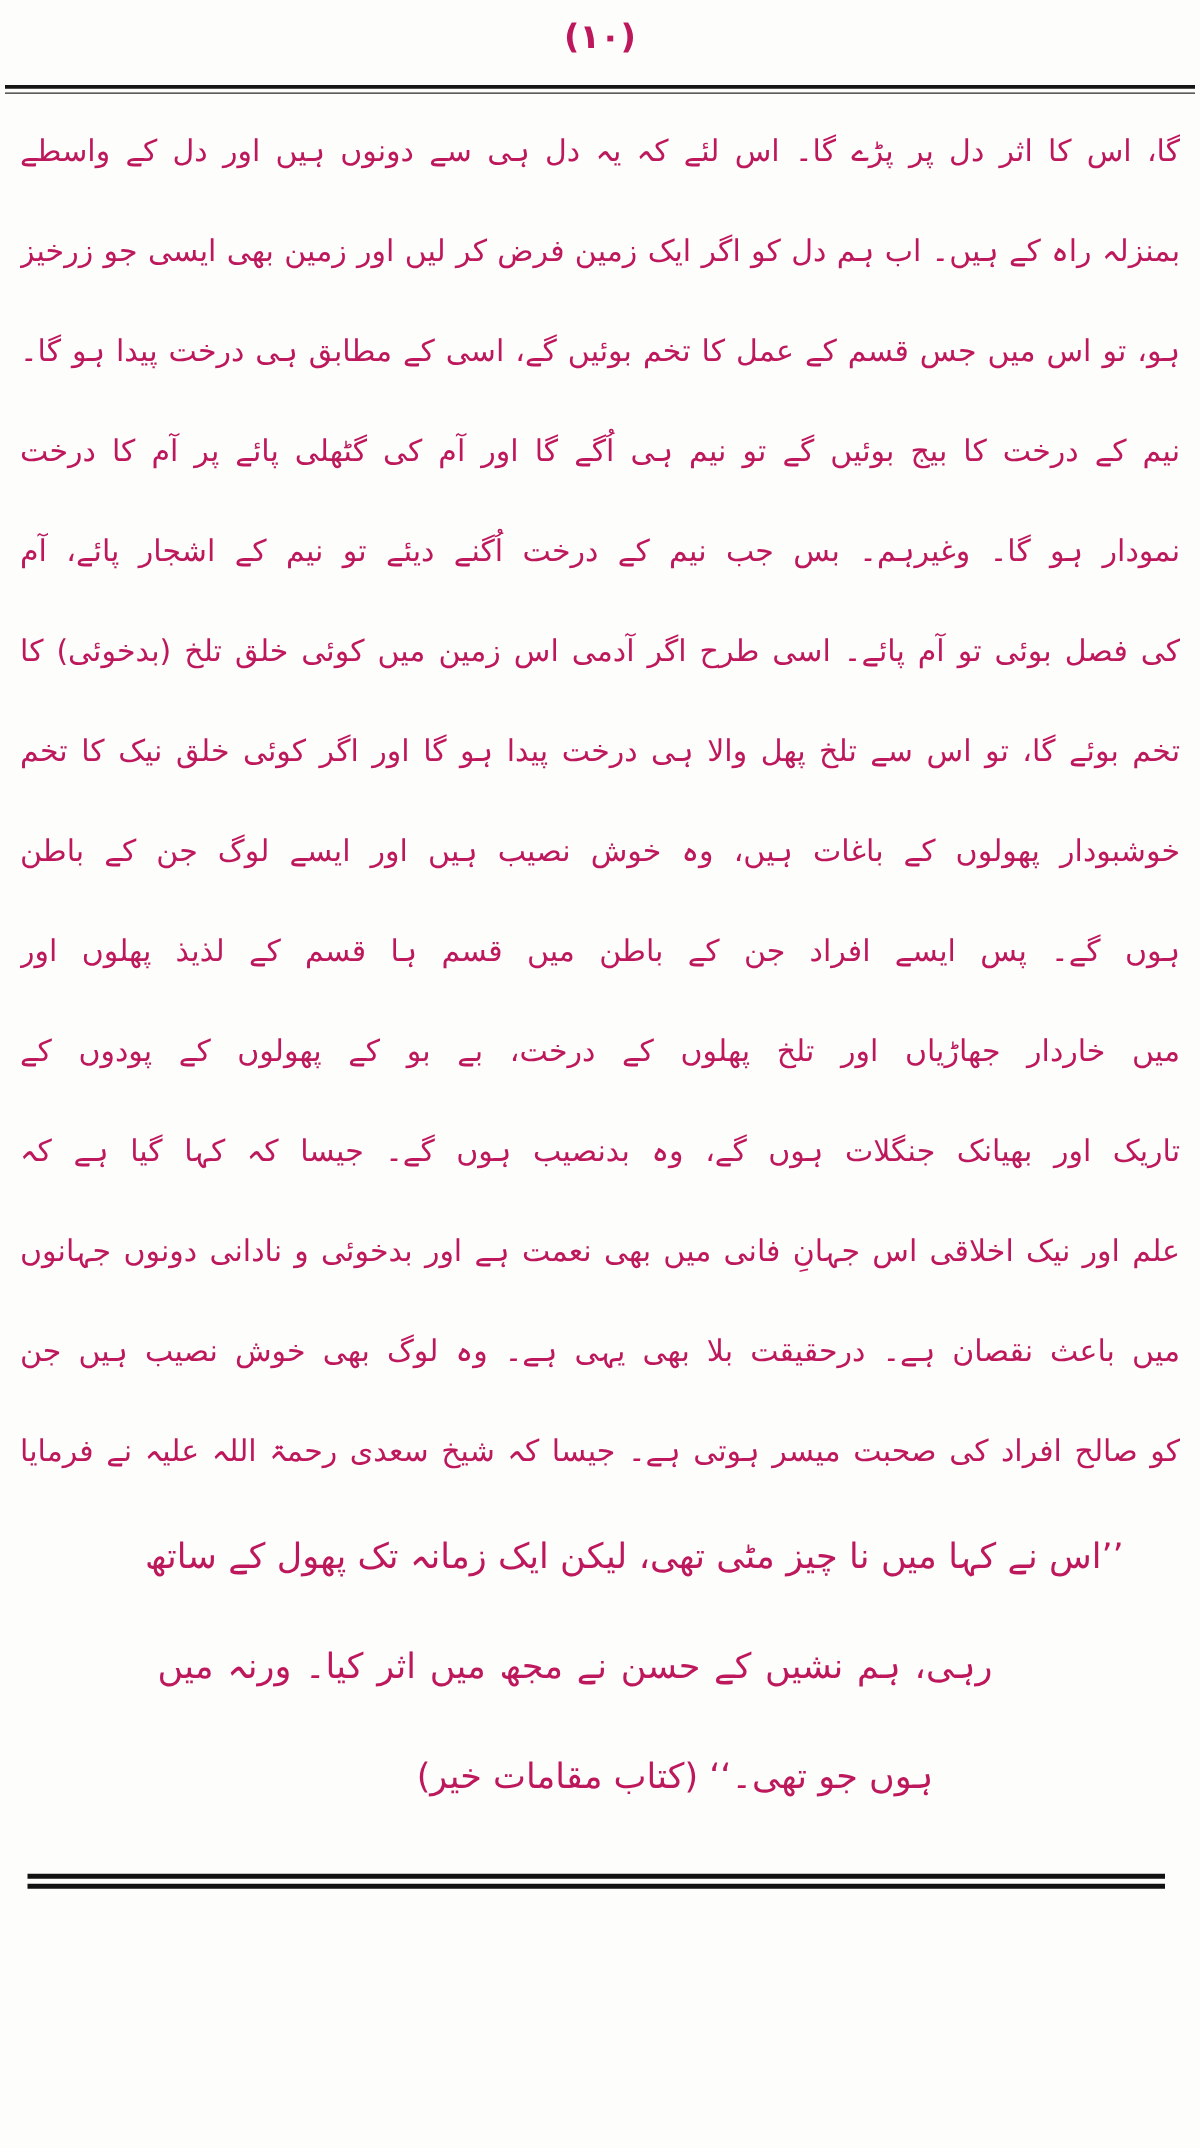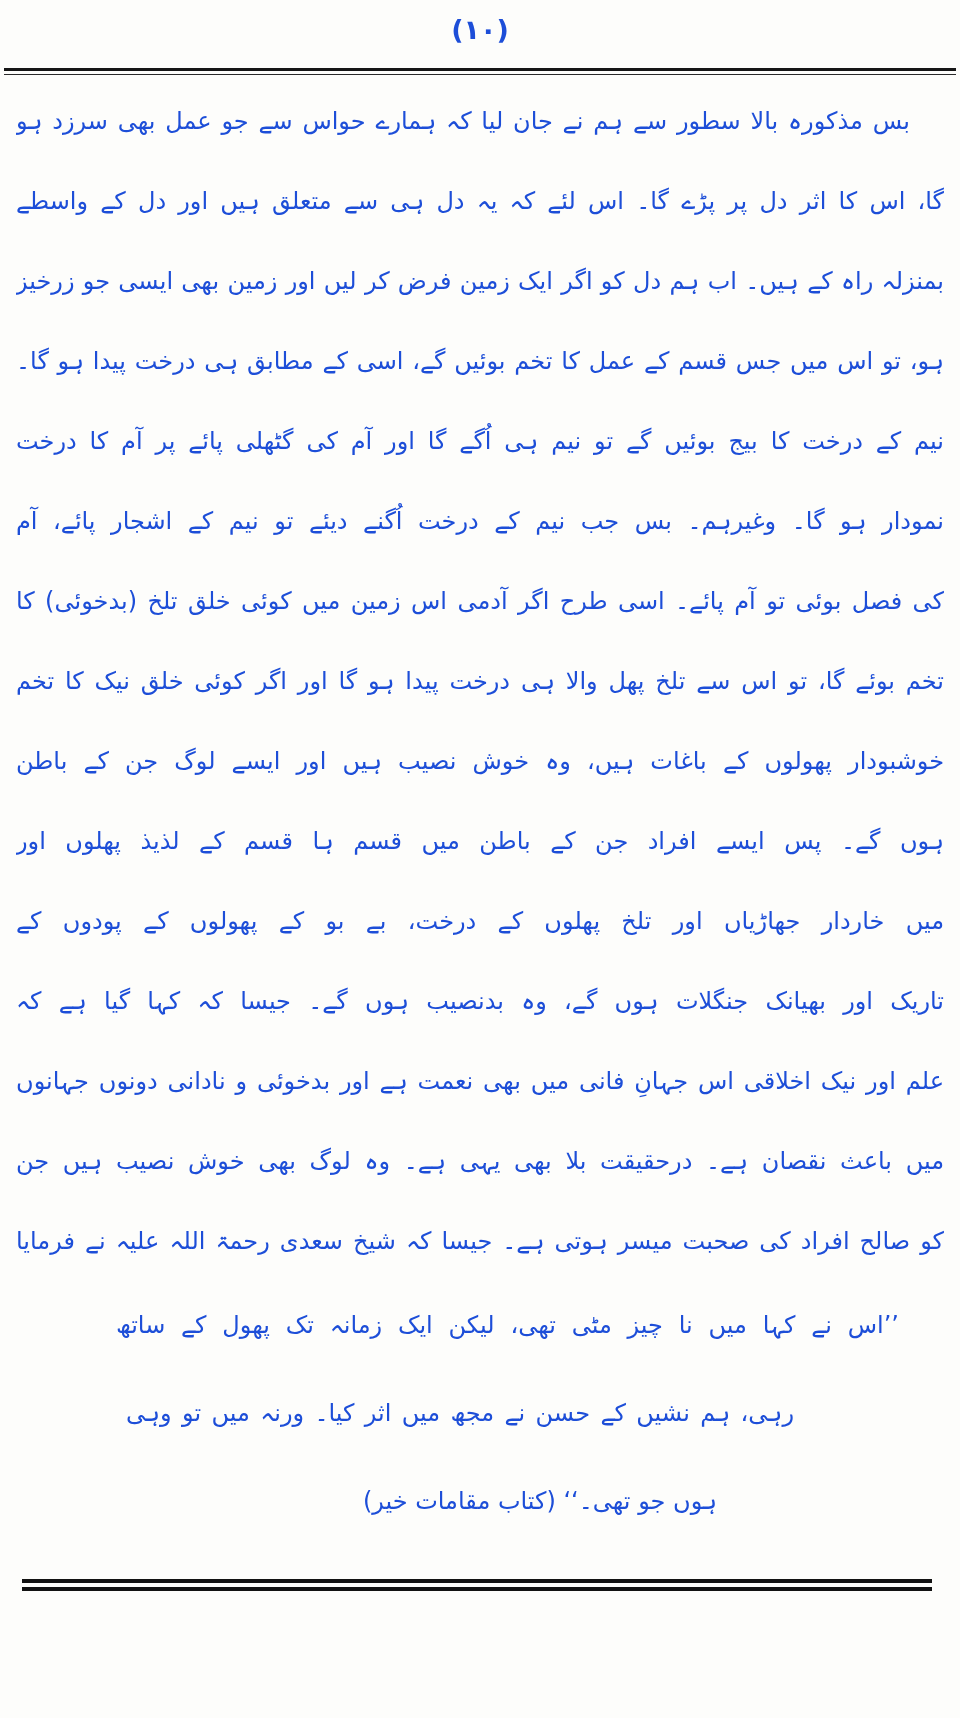--- a/index.html
+++ b/index.html
@@ -6,21 +6,21 @@
     margin: 0;
     padding: 0;
     background: #e9e9e9;
   }
   .page {
     position: relative;
     width: 960px;
     height: 1718px;
     margin: 0 auto;
     background: #fdfdfb;
-    color: #1d4ed8;
+    color: #be185d;
     font-family: "DejaVu Sans", sans-serif;
     overflow: hidden;
   }
   .page-number {
     text-align: center;
     padding-top: 14px;
     height: 50px;
     font-size: 27px;
     font-weight: bold;
     letter-spacing: 2px;
@@ -47,21 +47,21 @@
     line-height: 80px;
     height: 80px;
     text-align: justify;
     text-align-last: justify;
     overflow: hidden;
   }
   .bline.first {
     text-indent: 34px;
   }
   .qline {
-    font-size: 24px;
+    font-size: 28px;
     line-height: 88px;
     height: 88px;
     overflow: hidden;
   }
   .q1 {
     padding: 0 45px 0 100px;
     text-align: justify;
     text-align-last: justify;
   }
   .q2 {
@@ -78,22 +78,21 @@
 </head>
 <body>
 
 <div class="page">
 
   <div class="page-number">(۱۰)</div>
 
   <div class="rule-top"></div>
 
   <div class="text-block">
-    <div class="bline first">بس مذکورہ بالا سطور سے ہم نے جان لیا کہ ہمارے حواس سے جو عمل بھی سرزد ہو</div>
-    <div class="bline">گا، اس کا اثر دل پر پڑے گا۔ اس لئے کہ یہ دل ہی سے متعلق ہیں اور دل کے واسطے</div>
+    <div class="bline">گا، اس کا اثر دل پر پڑے گا۔ اس لئے کہ یہ دل ہی سے دونوں ہیں اور دل کے واسطے</div>
     <div class="bline">بمنزلہ راہ کے ہیں۔ اب ہم دل کو اگر ایک زمین فرض کر لیں اور زمین بھی ایسی جو زرخیز</div>
     <div class="bline">ہو، تو اس میں جس قسم کے عمل کا تخم بوئیں گے، اسی کے مطابق ہی درخت پیدا ہو گا۔ اگر</div>
     <div class="bline">نیم کے درخت کا بیج بوئیں گے تو نیم ہی اُگے گا اور آم کی گٹھلی پائے پر آم کا درخت</div>
     <div class="bline">نمودار ہو گا۔ وغیرہم۔ بس جب نیم کے درخت اُگنے دیئے تو نیم کے اشجار پائے، آم</div>
     <div class="bline">کی فصل بوئی تو آم پائے۔ اسی طرح اگر آدمی اس زمین میں کوئی خلق تلخ (بدخوئی) کا</div>
     <div class="bline">تخم بوئے گا، تو اس سے تلخ پھل والا ہی درخت پیدا ہو گا اور اگر کوئی خلق نیک کا تخم</div>
     <div class="bline">خوشبودار پھولوں کے باغات ہیں، وہ خوش نصیب ہیں اور ایسے لوگ جن کے باطن</div>
     <div class="bline">ہوں گے۔ پس ایسے افراد جن کے باطن میں قسم ہا قسم کے لذیذ پھلوں اور</div>
     <div class="bline">میں خاردار جھاڑیاں اور تلخ پھلوں کے درخت، بے بو کے پھولوں کے پودوں کے</div>
     <div class="bline">تاریک اور بھیانک جنگلات ہوں گے، وہ بدنصیب ہوں گے۔ جیسا کہ کہا گیا ہے کہ</div>

